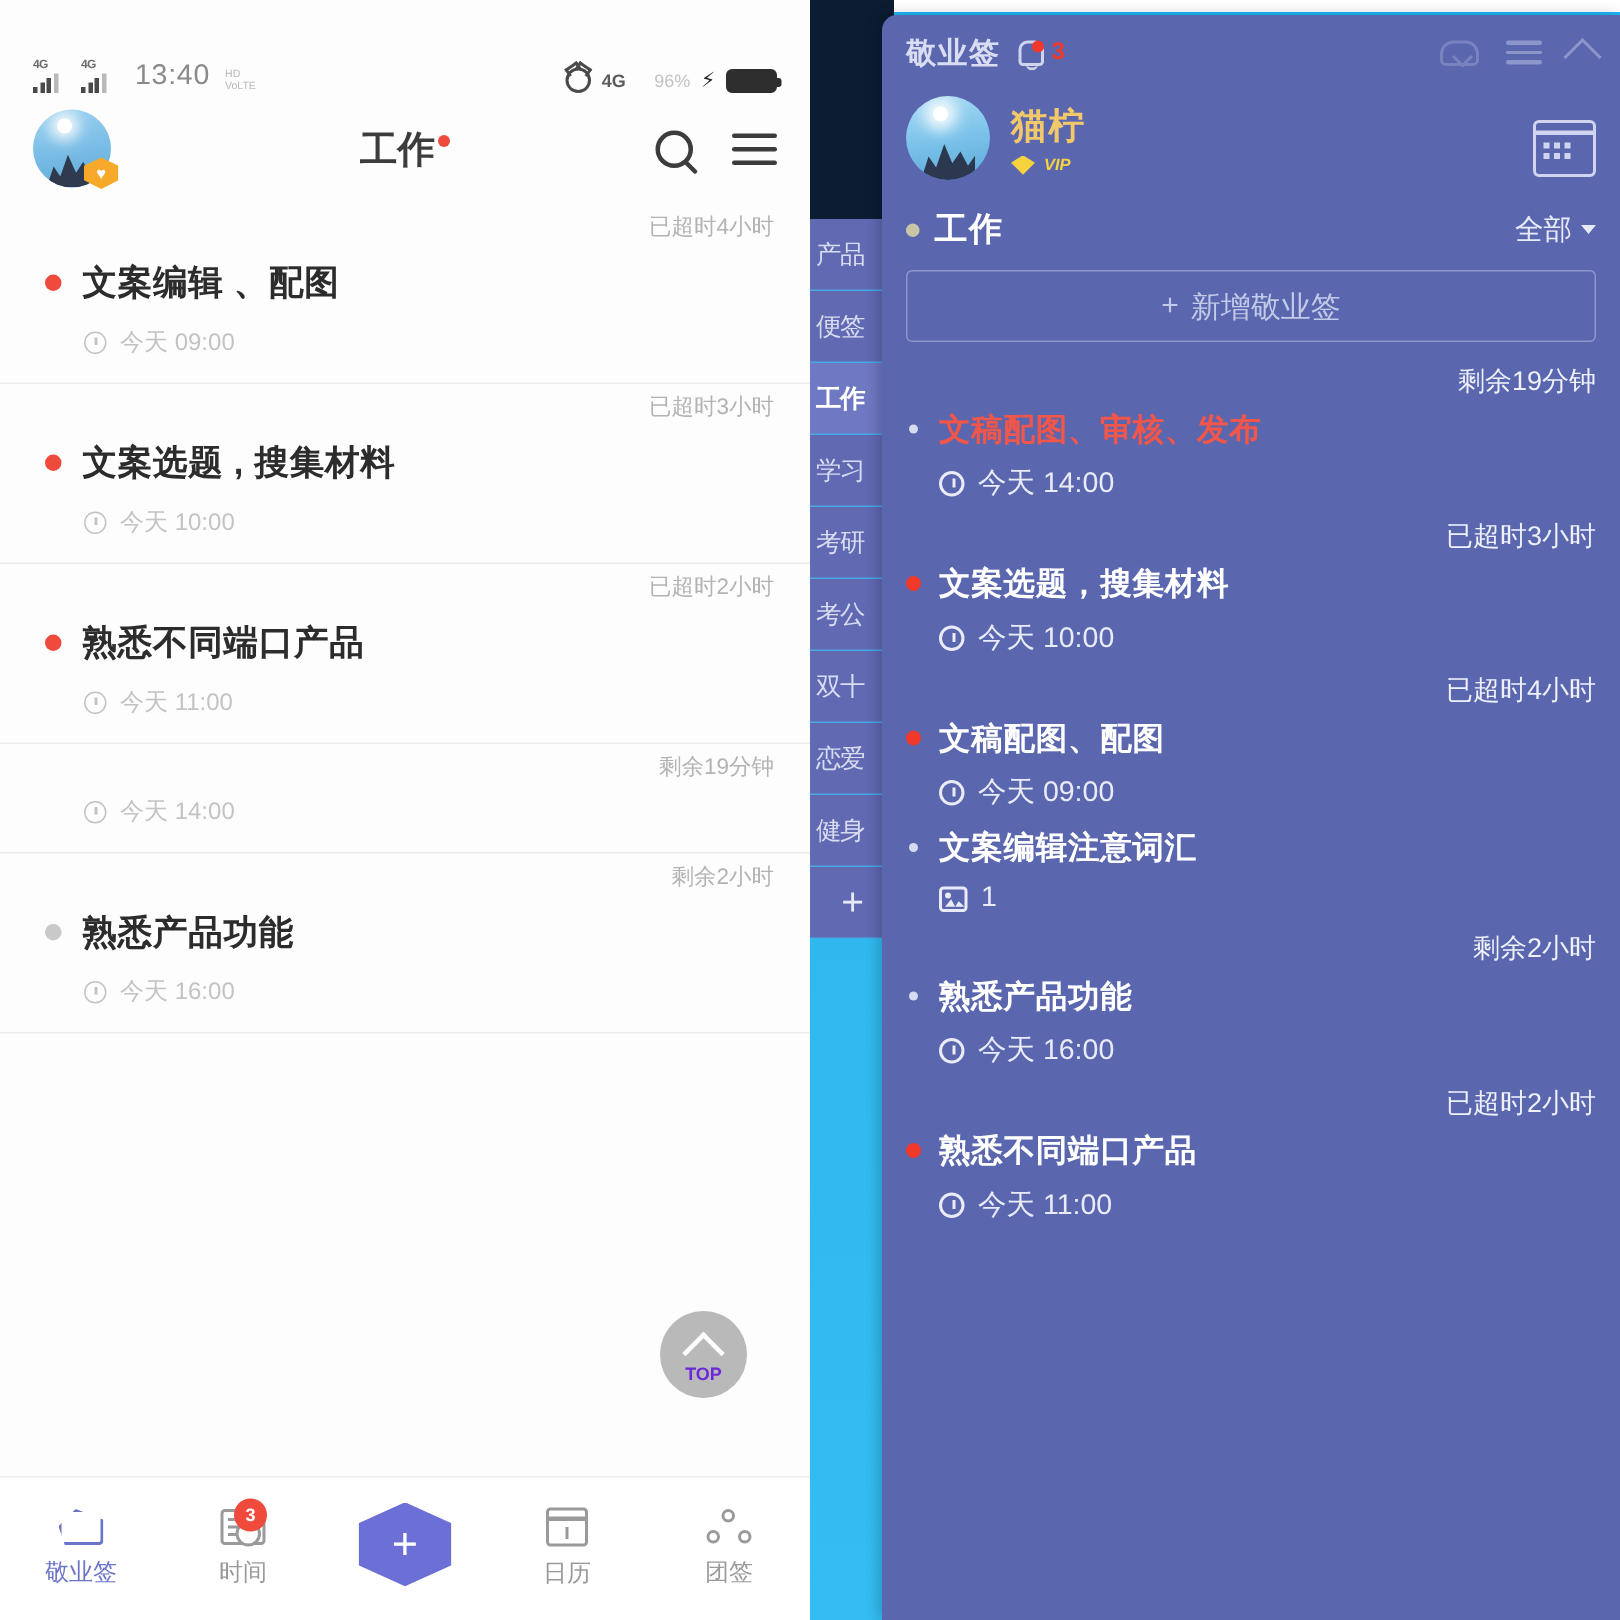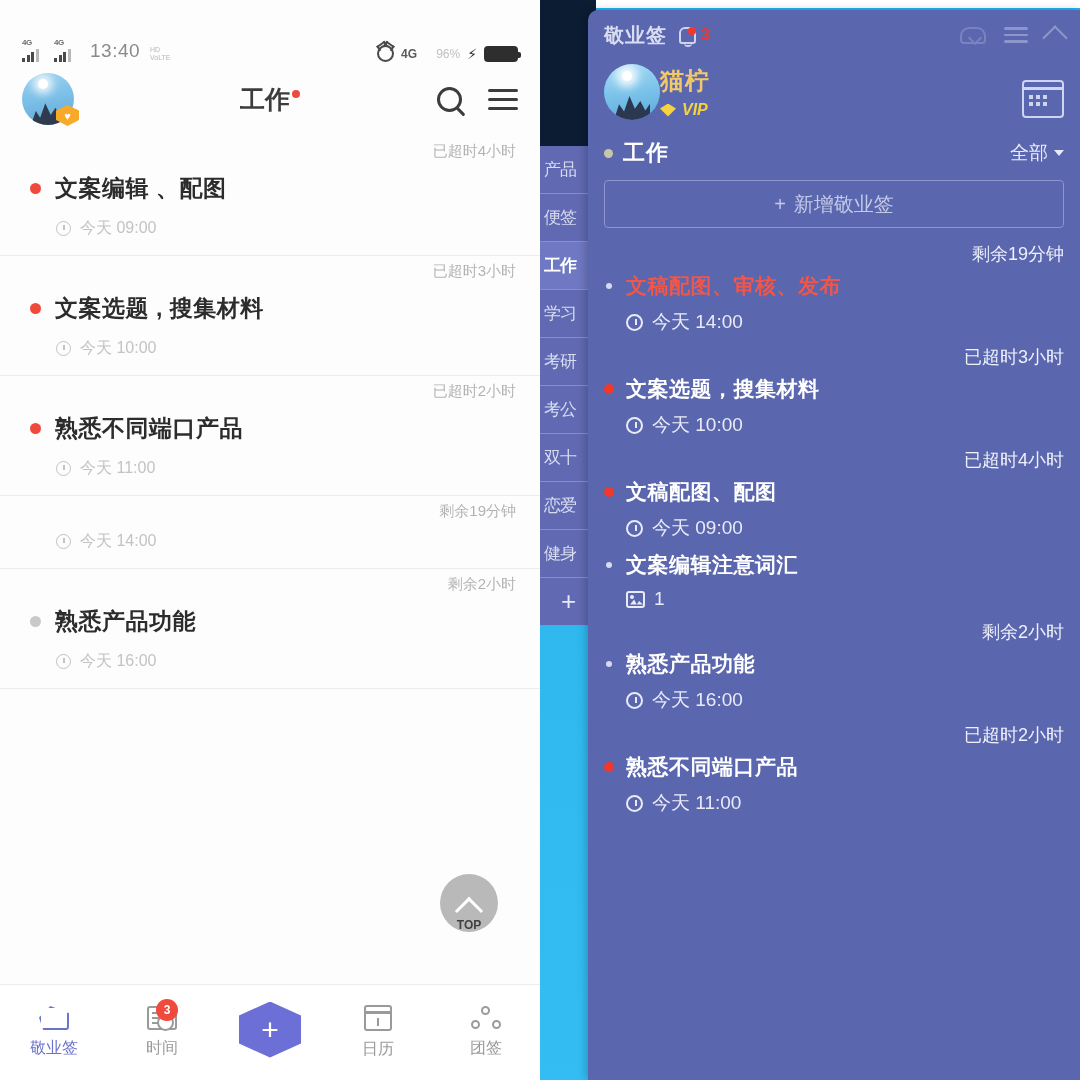--- a/index.html
+++ b/index.html
@@ -61,21 +61,21 @@
   .pitem .row { display:flex; align-items:center; gap:14px; padding:10px 0 4px 6px; }
   .pitem .bullet { width:11px; height:11px; border-radius:50%; background:#ee4b3c; flex:none; }
   .pitem.low .bullet { background:#c9c9c9; }
   .pitem .ttl { font-size:23px; font-weight:bold; color:#2c2c2c; letter-spacing:.5px; }
   .pitem.red .ttl { color:#ec6f62; }
   .pitem .time { display:flex; align-items:center; gap:9px; padding-left:32px; margin-top:10px; font-size:16px; color:#c3c3c3; }
   .clock { width:15px; height:15px; border:1.6px solid #c3c3c3; border-radius:50%; position:relative; flex:none; }
   .clock::after{content:"";position:absolute;left:6px;top:3px;width:1.6px;height:5px;background:#c3c3c3;}
 
   .topbtn { position:absolute; right:42px; bottom:148px; width:58px; height:58px; border-radius:50%;
-            background:#b9b9b9; color:#404040; display:flex; flex-direction:column; align-items:center; justify-content:flex-end; gap:1px; }
+            background:#b9b9b9; color:#6d28d9; display:flex; flex-direction:column; align-items:center; justify-content:center; gap:1px; }
   .topbtn .chev{width:20px;height:20px;border-left:3px solid #fff;border-top:3px solid #fff;transform:rotate(45deg);margin-top:8px;}
   .topbtn .txt{font-size:12px;font-weight:bold;margin-top:-4px;}
 
   .tabbar { position:absolute; left:0; bottom:0; width:540px; height:96px; background:#fff;
             border-top:1px solid #ededed; display:flex; align-items:center; }
   .tab { flex:1; display:flex; flex-direction:column; align-items:center; gap:8px; position:relative; }
   .tab .lab { font-size:16px; color:#9a9a9a; }
   .tab.active .lab { color:#6b74c9; }
   .ic-note{width:30px;height:24px;border:2.5px solid #6b74c9;border-radius:3px;
            clip-path:polygon(0 48%,38% 0,100% 30%,100% 100%,14% 100%);}
@@ -125,25 +125,25 @@
   .ic-burger{width:24px;display:flex;flex-direction:column;gap:4px;}
   .ic-burger i{height:2.5px;background:#8d96cb;border-radius:2px;}
   .ic-up{width:18px;height:18px;border-left:2.5px solid #8d96cb;border-top:2.5px solid #8d96cb;transform:rotate(45deg);margin-top:6px;}
 
   .pnl-user { display:flex; align-items:center; padding:4px 16px 14px 16px; position:relative; }
   .d-avatar{width:56px;height:56px;border-radius:50%;overflow:hidden;position:relative;
             background:linear-gradient(170deg,#a9dcf5 0%,#7cc3ea 50%,#5aa9d8 100%);flex:none;}
   .d-avatar::before{content:"";position:absolute;left:18px;top:7px;width:10px;height:10px;border-radius:50%;background:#fff;box-shadow:0 0 10px 6px rgba(255,255,255,.9);}
   .d-avatar::after{content:"";position:absolute;left:10px;bottom:0;width:36px;height:28px;background:#2c3750;
                    clip-path:polygon(0 100%,14% 44%,28% 70%,43% 14%,58% 60%,73% 32%,87% 66%,100% 42%,100% 100%);}
-  .d-uinfo{}
+  .d-uinfo{margin-left:14px;}
   .d-uname{font-size:24px;font-weight:bold;color:#f2c96a;letter-spacing:1px;}
   .d-vip{display:flex;align-items:center;gap:6px;margin-top:4px;}
   .d-diamond{width:16px;height:13px;background:#f5d33f;clip-path:polygon(50% 0,100% 38%,50% 100%,0 38%);}
-  .d-viptxt{font-size:16px;font-weight:bold;color:#f5d33f;font-style:italic;}
+  .d-viptxt{font-size:11px;font-weight:bold;color:#f5d33f;font-style:italic;}
   .d-cal{position:absolute;right:16px;top:20px;width:42px;height:38px;border:2.5px solid #cfd5f0;border-radius:4px;}
   .d-cal::before{content:"";position:absolute;left:-1px;top:5px;right:-1px;height:2.5px;background:#cfd5f0;}
   .d-cal .dots{position:absolute;left:5px;top:13px;display:grid;grid-template-columns:repeat(3,1fr);gap:3px;}
   .d-cal .dots i{width:4px;height:4px;background:#cfd5f0;display:block;}
 
   .pnl-sec { display:flex; align-items:center; padding:4px 16px 0 16px; }
   .sec-dot{width:9px;height:9px;border-radius:50%;background:#c9c6a8;margin-right:10px;}
   .sec-title{font-size:22px;font-weight:bold;color:#ffffff;letter-spacing:1px;}
   .sec-filter{margin-left:auto;font-size:19px;color:#e7eaf8;display:flex;align-items:center;gap:6px;}
   .sec-filter .carr{width:0;height:0;border-left:5px solid transparent;border-right:5px solid transparent;border-top:6px solid #e7eaf8;}

